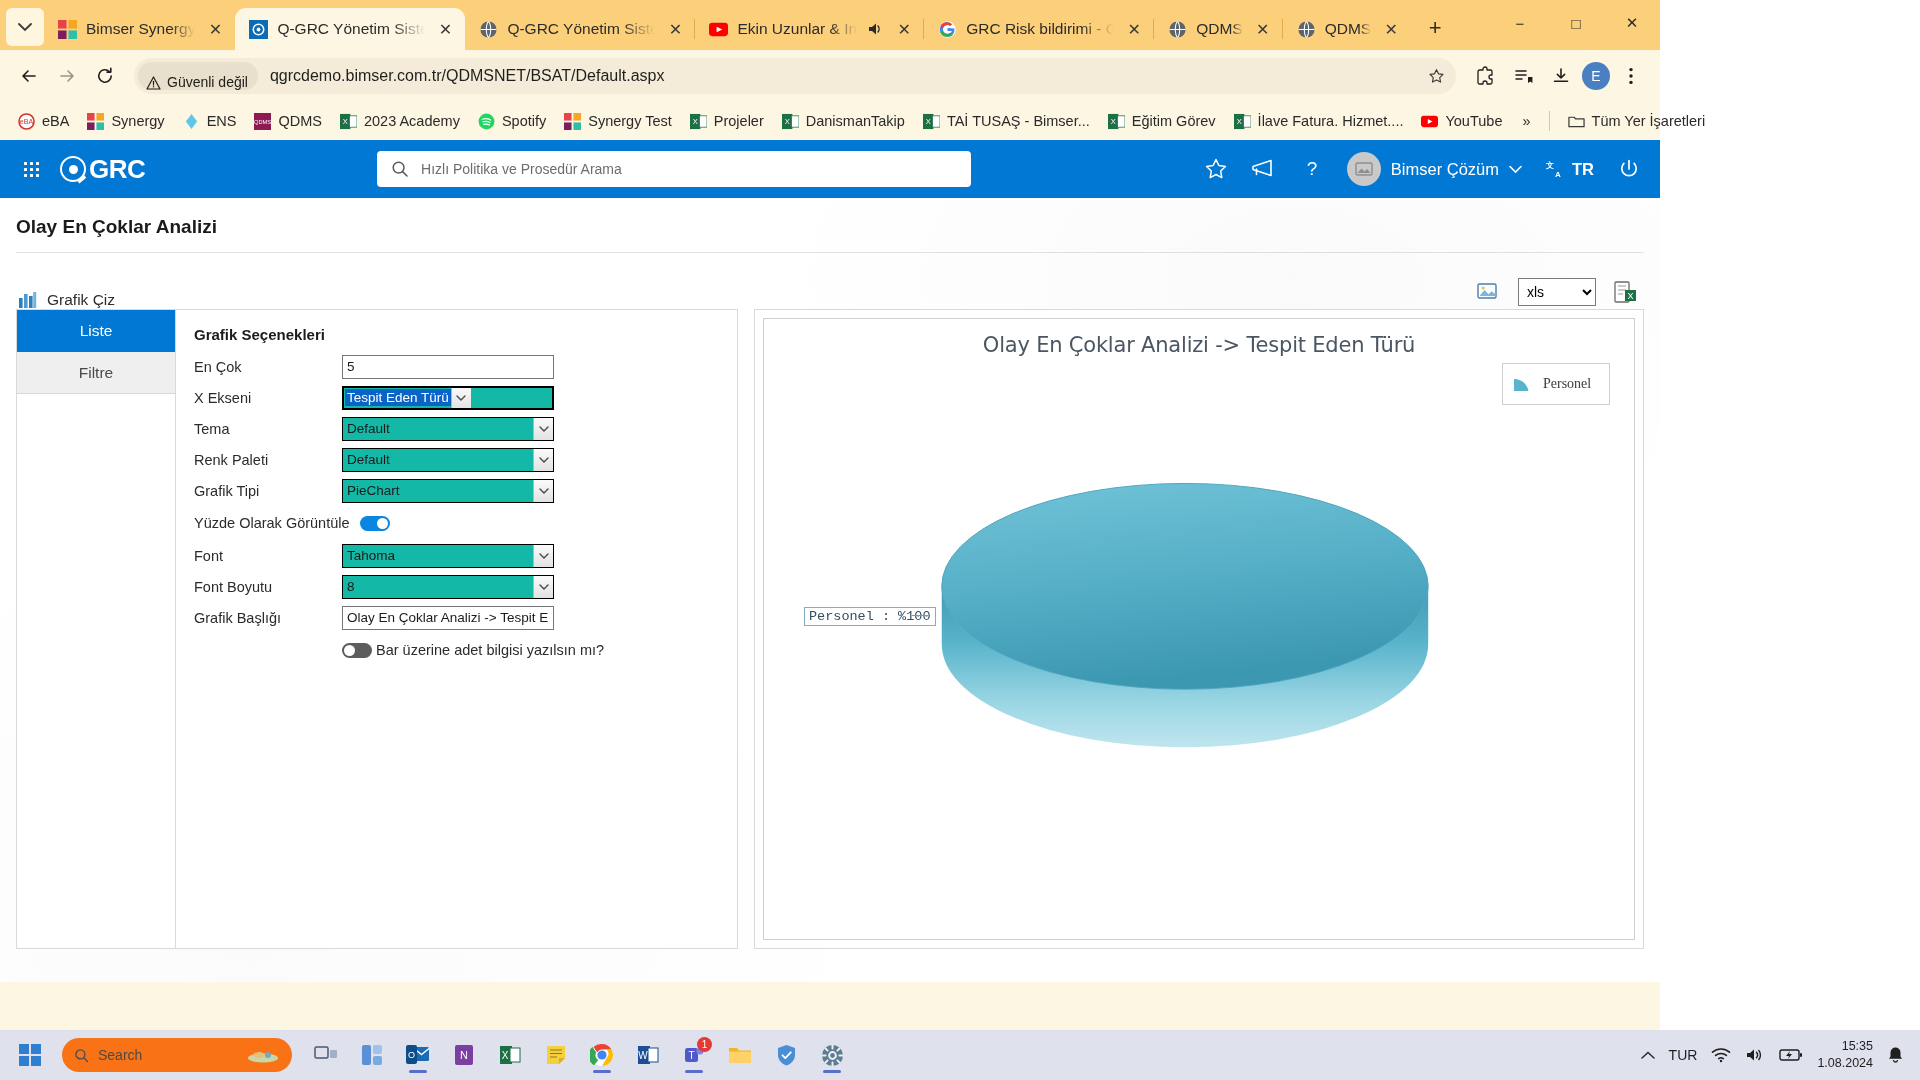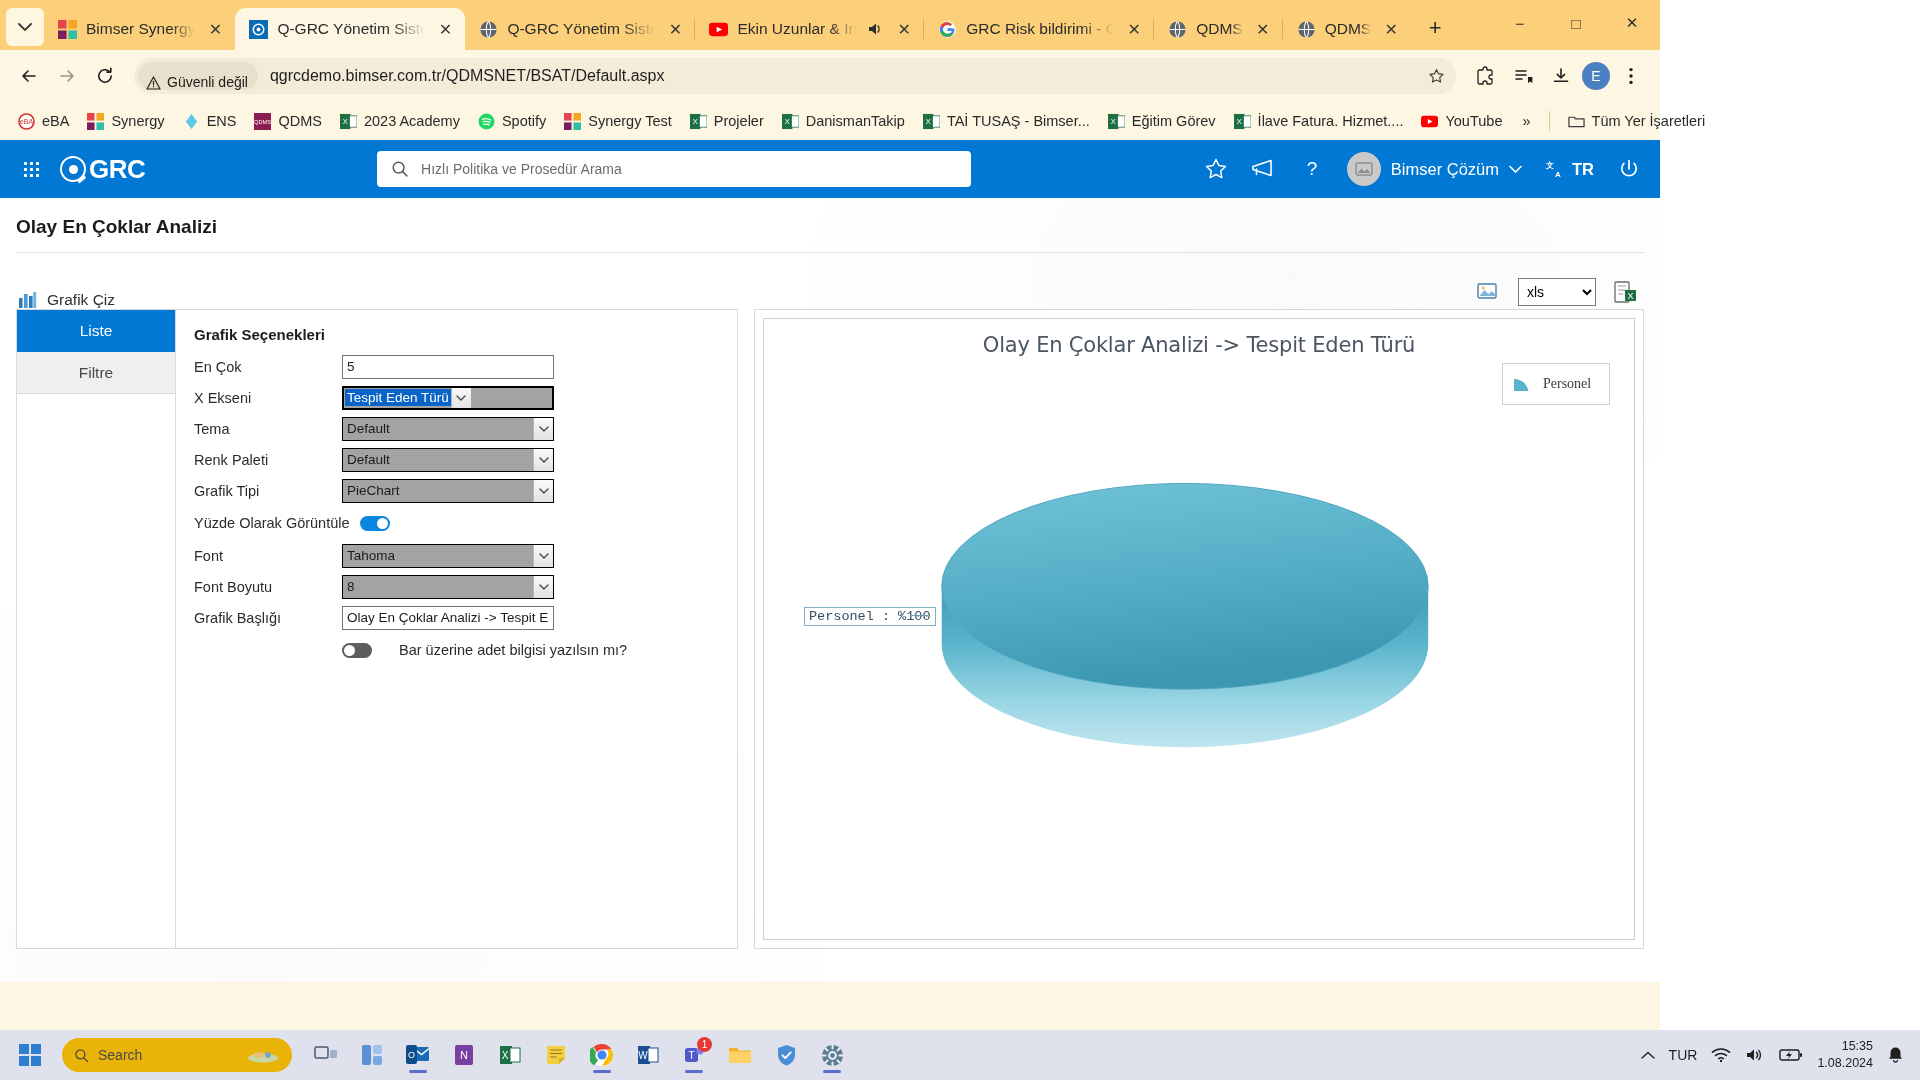--- a/index.html
+++ b/index.html
@@ -170,21 +170,21 @@
   }
   .form-title { font-size: 15px; font-weight: 700; color:#1b1b1b; margin-bottom: 8px; }
   .frow { display: flex; align-items: center; height: 31px; }
   .flabel { width: 148px; font-size: 14.5px; color: #2b2b2b; flex:none; }
   .finput {
     width: 212px; height: 24px; border: 1px solid #767676; background: #fff;
     font-size: 13.5px; color: #1b1b1b; padding: 0 4px;
     font-family: "Liberation Sans", sans-serif; outline: none;
   }
   .fselect {
-    width: 212px; height: 24px; border: 1px solid #000; background: #a3a3a3;
+    width: 212px; height: 24px; border: 1px solid #000; background: #14b8a6;
     display: flex; align-items: center; cursor: pointer; position: relative;
   }
   .fselect .sv { flex:1 1 auto; font-size: 13.5px; color:#1b1b1b; padding: 0 4px; white-space:nowrap; overflow:hidden; }
   .fselect.sel-highlight .sv { background: #0a64c8; color: #fff; display:inline-block; flex:none; margin-left:2px; padding: 1px 2px; }
   .fselect .arrow {
     width: 20px; height: 22px; background: linear-gradient(#fafafa,#e2e2e2);
     border-left: 1px solid #b5b5b5; display:flex; align-items:center; justify-content:center; flex:none;
   }
   .fselect.focused { outline: 2px solid #000; outline-offset: -2px; }
   .toggle-row { display:flex; align-items:center; height: 34px; }
@@ -219,21 +219,21 @@
   }
   .slice-leader { position: absolute; left: 148px; top: 296px; width: 16px; height:1px; background:#6d9fb4; }
 
   
   .taskbar {
     height: 50px; background: #dfe1ec; display: flex; align-items: center;
     padding: 0 10px; position: relative;
   }
   .tb-start { width: 40px; height: 40px; display:flex; align-items:center; justify-content:center; cursor:pointer; flex:none;}
   .tb-search {
-    width: 230px; height: 34px; background: #eab308; border-radius: 17px;
+    width: 230px; height: 34px; background: #f97316; border-radius: 17px;
     display: flex; align-items: center; gap: 9px; padding: 0 12px;
     margin-left: 12px; font-size: 14px; color: #4a4a4a; cursor:pointer; flex:none;
   }
   .tb-apps { display: flex; align-items: center; gap: 6px; margin-left: 14px; }
   .tb-app { width: 40px; height: 40px; display:flex; align-items:center; justify-content:center; position:relative; cursor:pointer; border-radius:4px;}
   .tb-app.running::after {
     content:""; position:absolute; bottom: 2px; left: 50%; transform: translateX(-50%);
     width: 18px; height: 3px; border-radius: 2px; background: #5a6dc8;
   }
   .tb-badge {
@@ -725,21 +725,21 @@
 
         <div class="frow">
           <div class="flabel">Grafik Başlığı</div>
           <input class="finput" value="Olay En Çoklar Analizi -&gt; Tespit E" style="">
         </div>
 
         <div class="toggle-row" style="margin-left:148px;">
           <div class="tgl off">
               <span class="knob"></span>
             </div>
-          <div class="flabel" style="width:auto;margin-left:27px;">Bar üzerine adet bilgisi yazılsın mı?</div>
+          <div class="flabel" style="width:auto;margin-left:4px;">Bar üzerine adet bilgisi yazılsın mı?</div>
         </div>
       </div>
 
       <div class="chart-panel">
         <div class="chart-inner">
           <div class="chart-title">Olay En Çoklar Analizi -&gt; Tespit Eden Türü</div>
 
           <div class="legend-box">
             <svg class="legend-swatch" viewBox="0 0 22 16">
                 <path d="M1 15V3c7.5 0 13 5 14.5 12z" fill="#59b4cb"></path>

